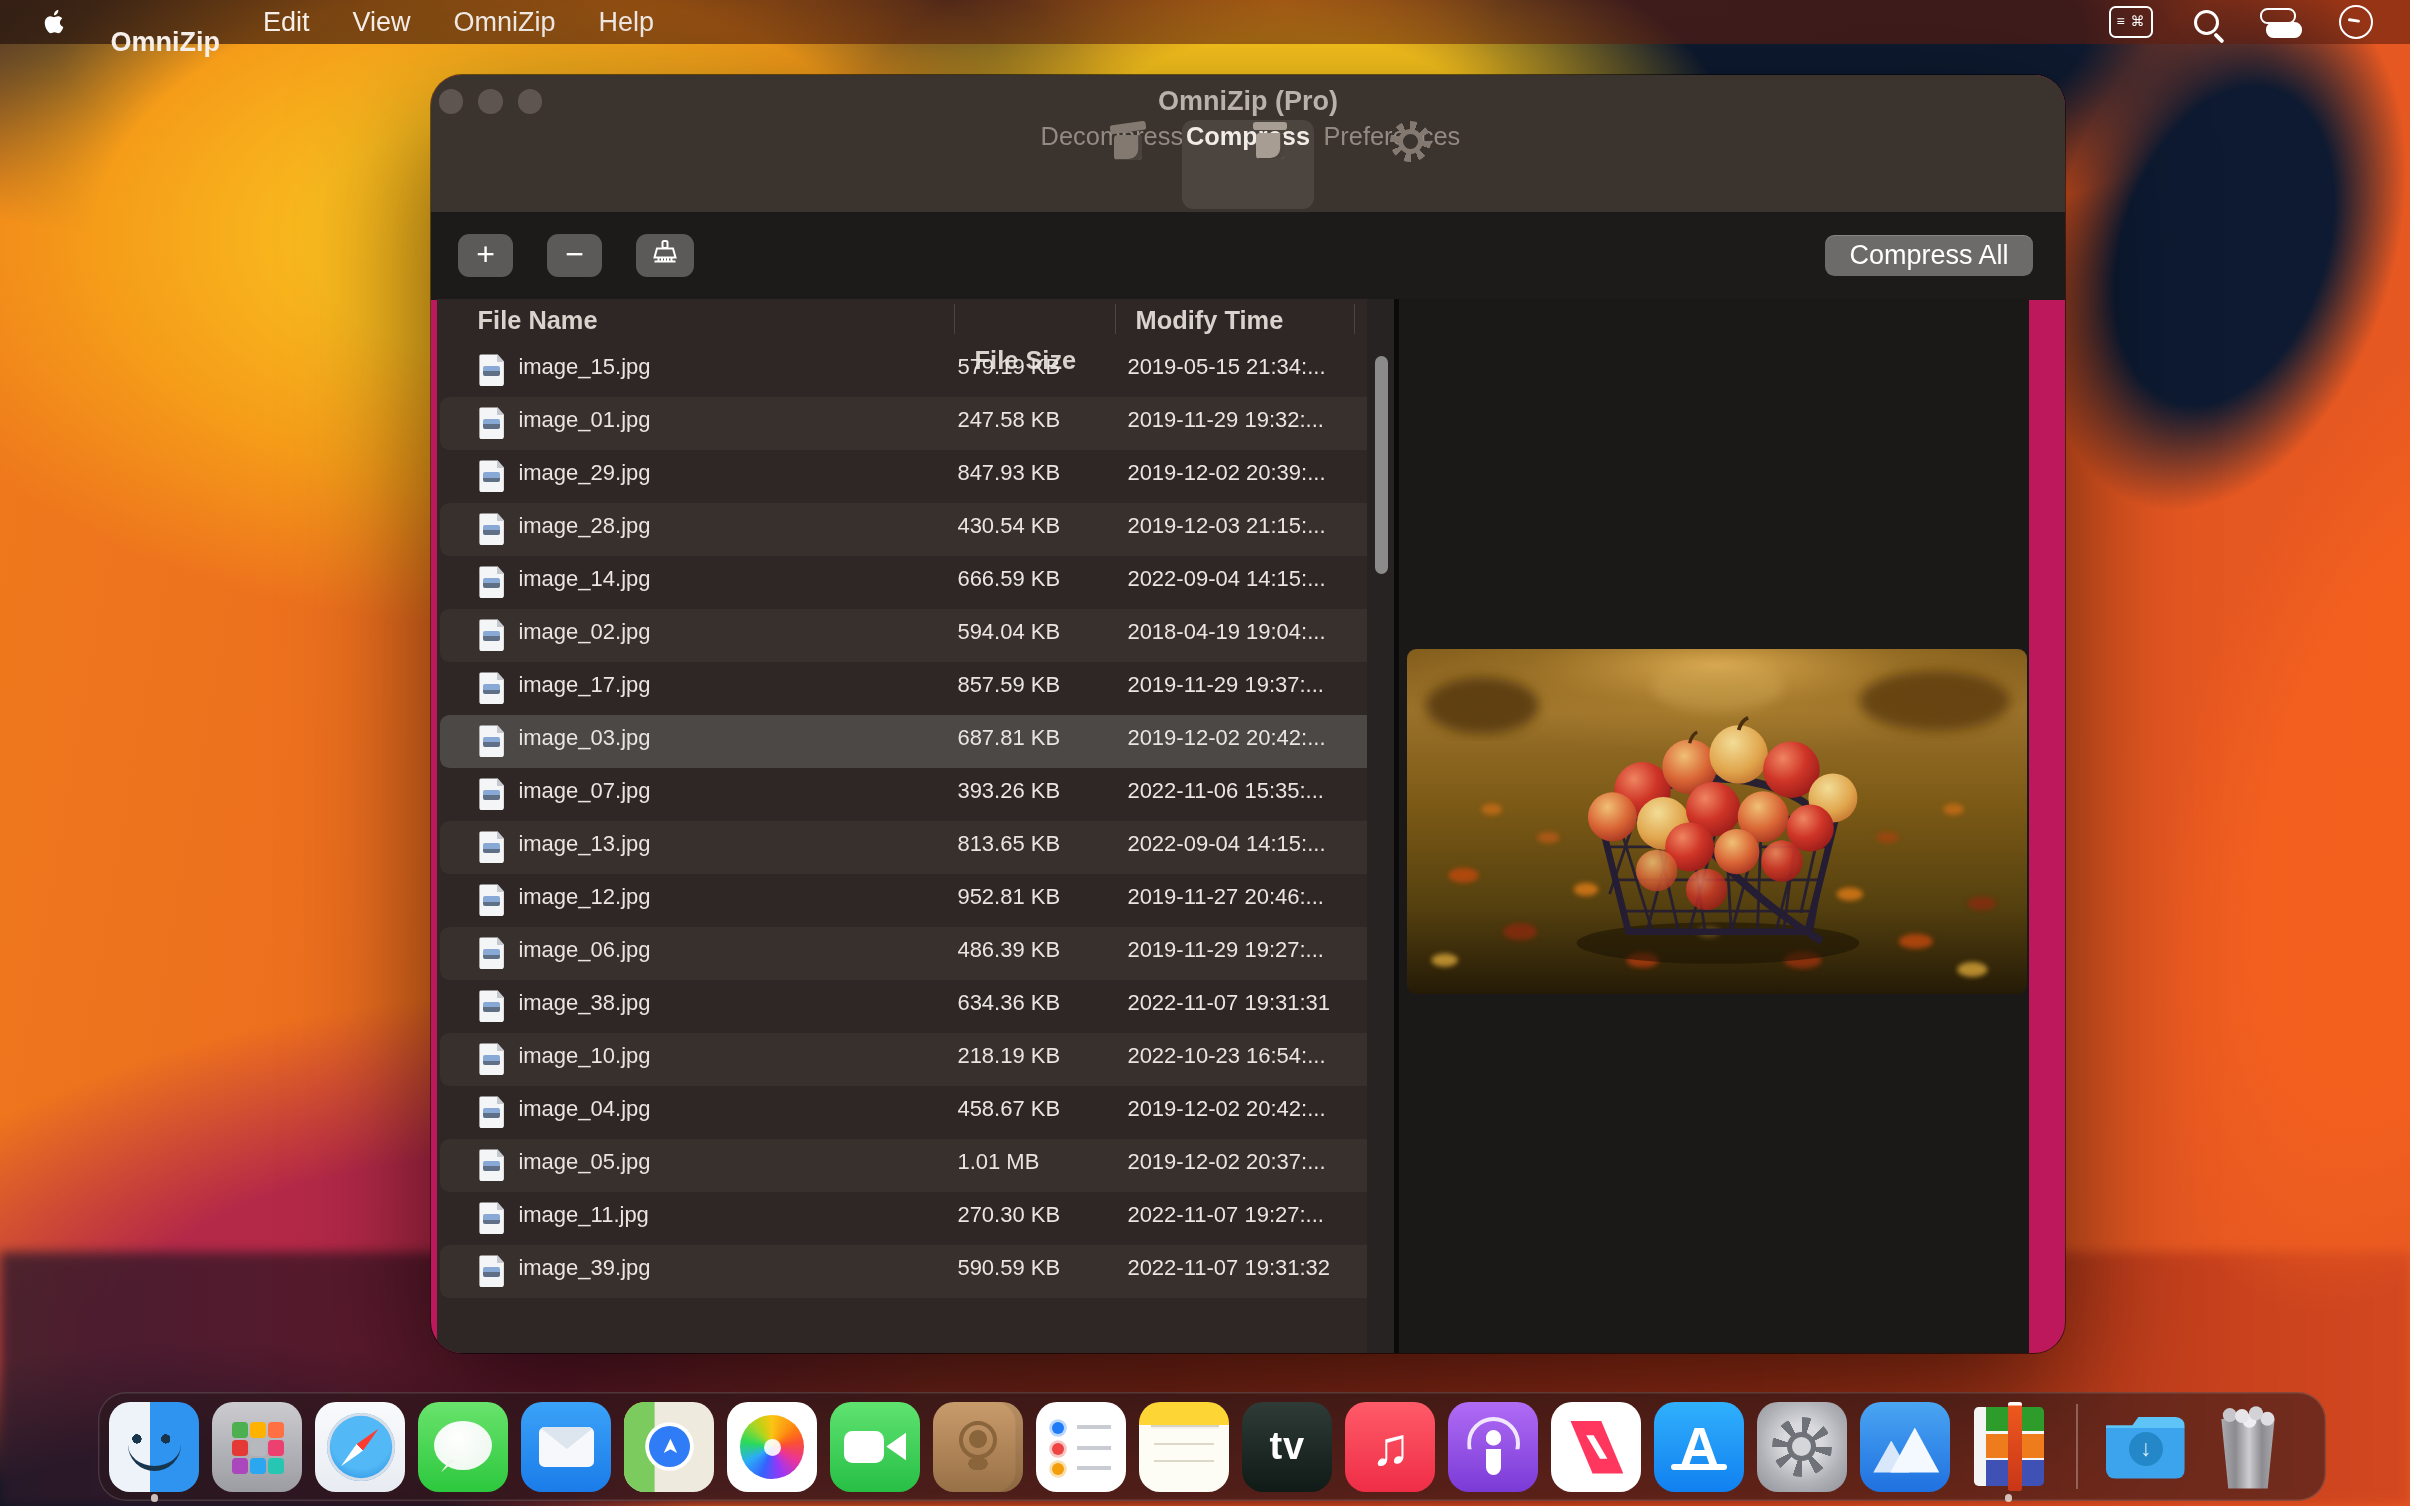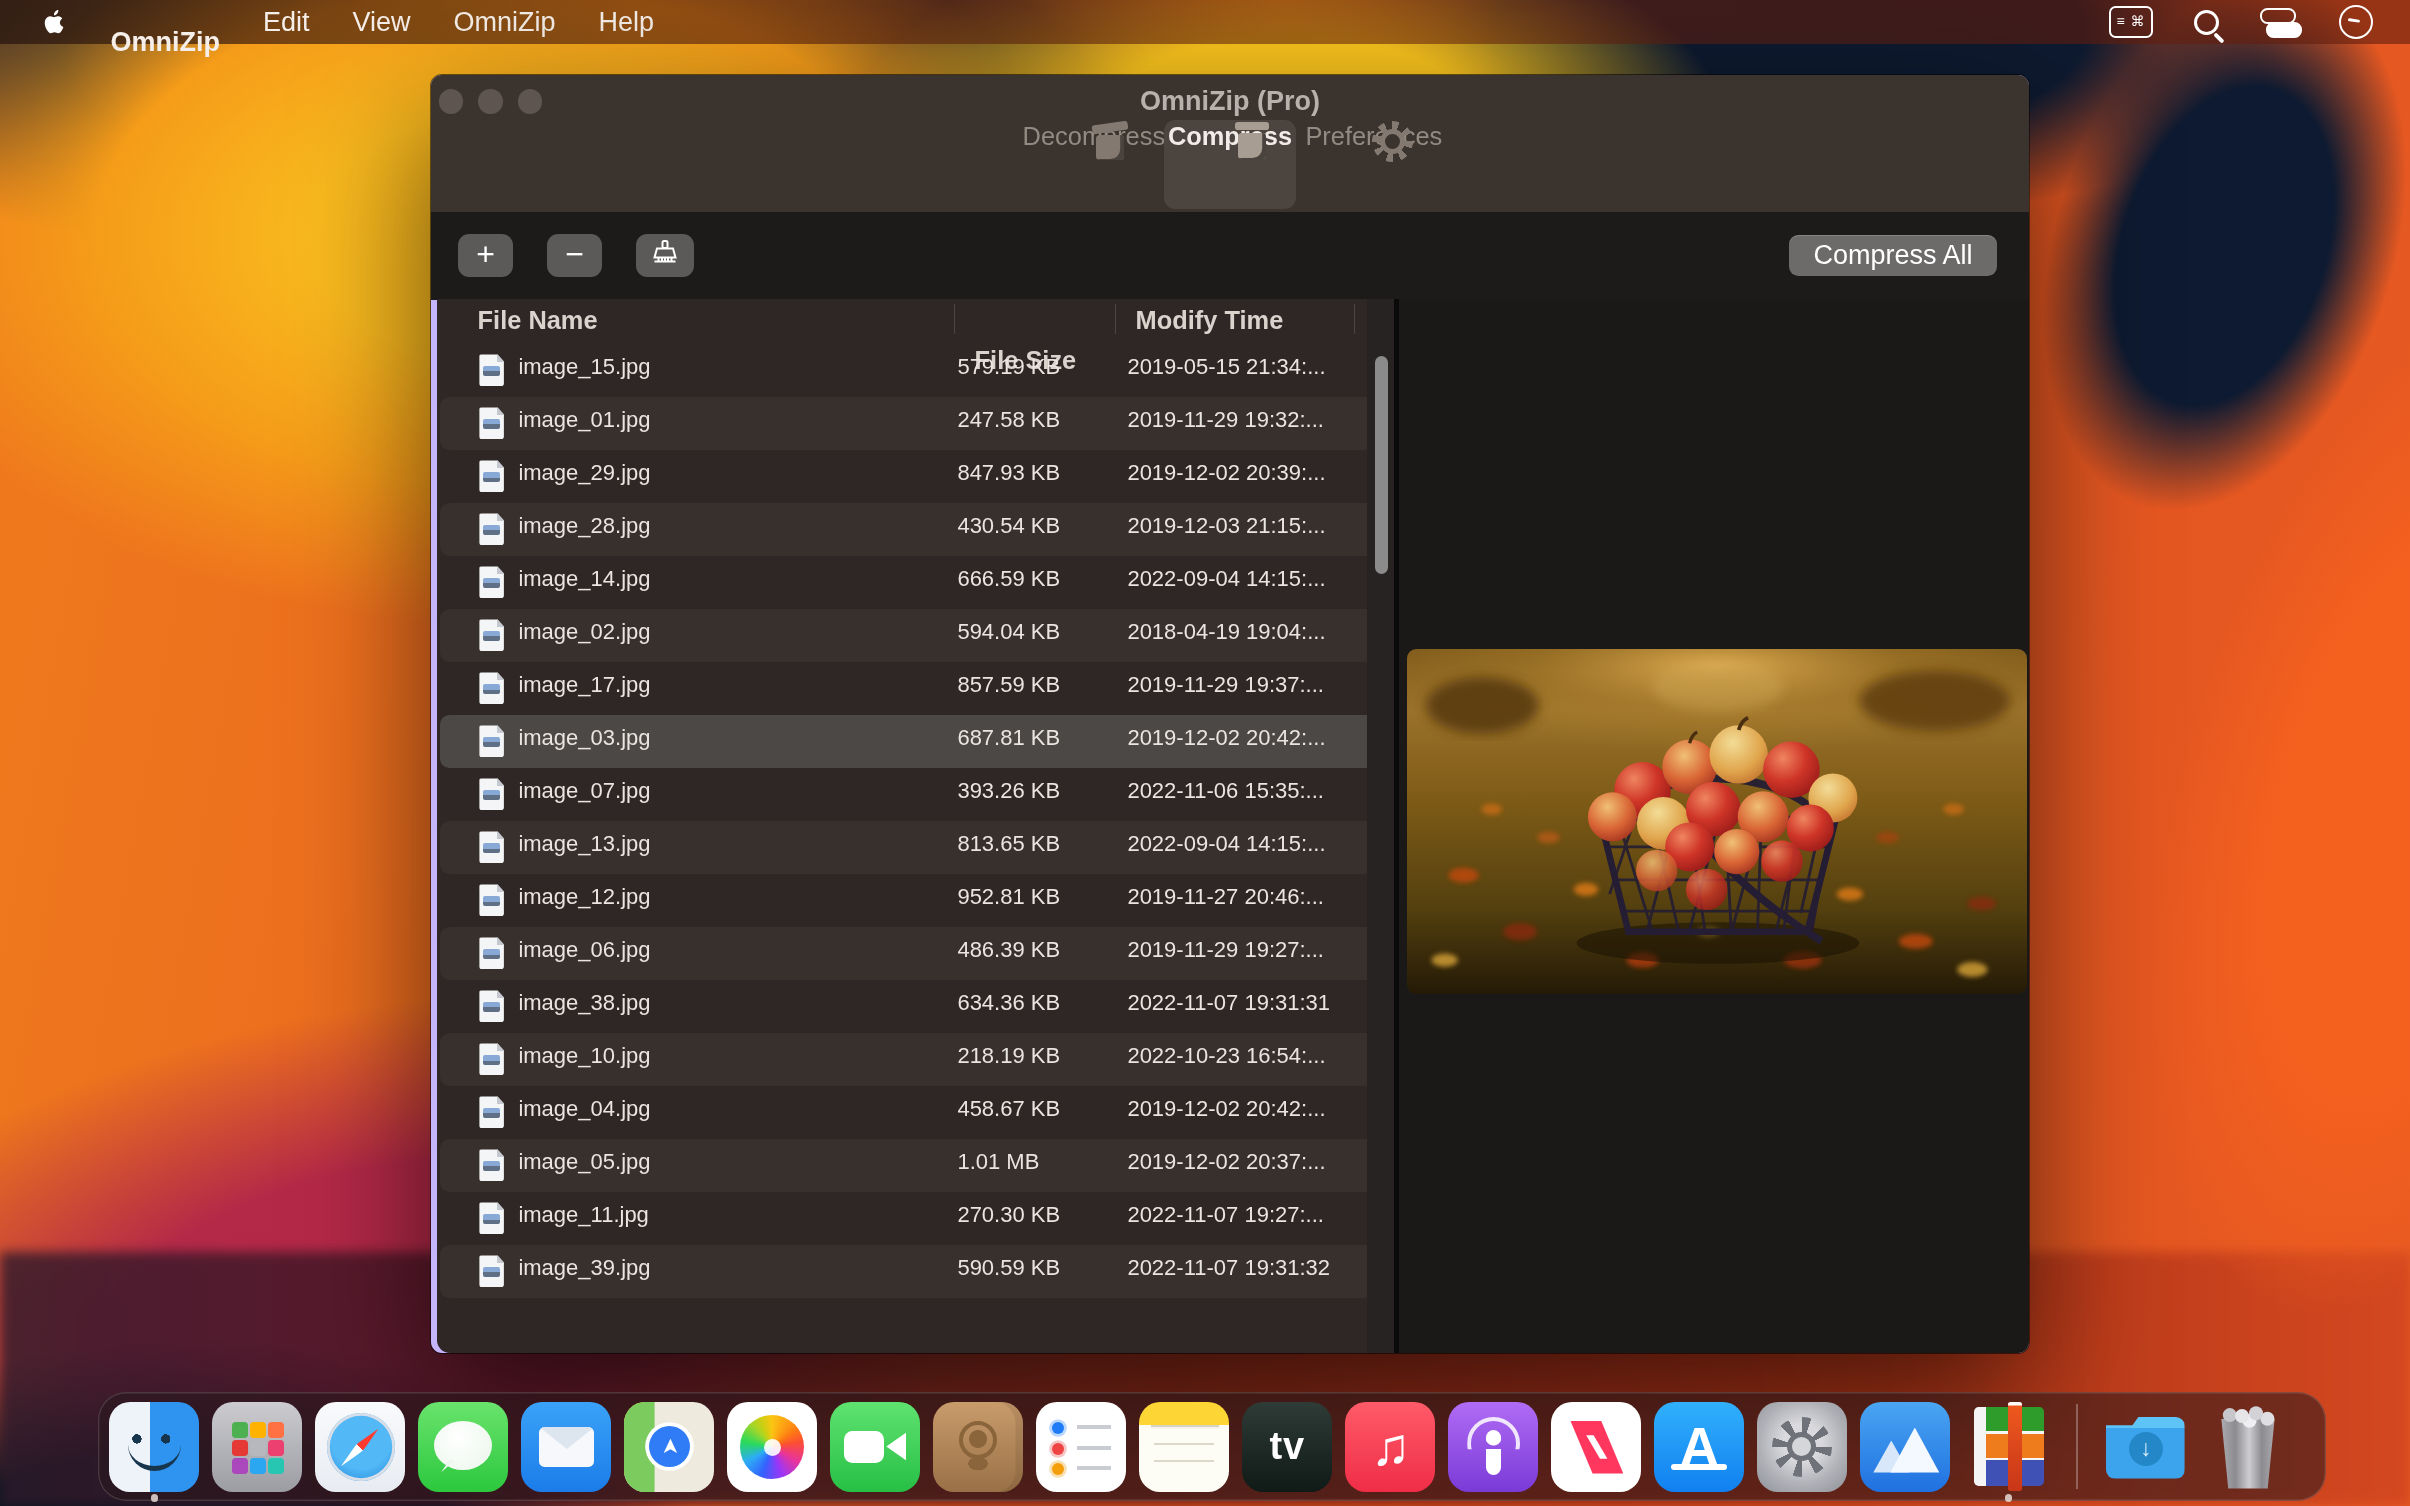--- a/index.html
+++ b/index.html
@@ -46,22 +46,22 @@
   .ico-search::after{content:"";position:absolute;width:3.8px;height:12.2px;background:#fff;border-radius:1.9px;
     left:20px;top:19px;transform:rotate(-45deg);}
   .ico-cc{width:38px;height:28px;}
   .ico-cc::before,.ico-cc::after{content:"";position:absolute;width:32px;height:12.2px;border:2.4px solid #fff;border-radius:7.5px;}
   .ico-cc::before{top:0;left:0;}
   .ico-cc::after{top:14px;left:5.6px;background:#fff;}
   .ico-clock{width:30px;height:30px;border:2.8px solid #fff;border-radius:50%;}
   .ico-clock::after{content:"";position:absolute;left:6.6px;top:12.2px;width:12.2px;height:2.8px;background:#fff;border-radius:1.9px;transform:rotate(8deg);}
 
   
-  .window{position:absolute;left:431px;top:75px;width:1598px;height:1278px;border-radius:11px;overflow:hidden;
-    background:#c4b5fd;box-shadow:0 47px 132px rgba(0,0,0,.6),0 0 0 0.9px rgba(0,0,0,.55),inset 0 0.9px 0 rgba(255,255,255,.08);}
+  .window{position:absolute;left:431px;top:75px;width:1598px;height:1278px;border-radius:31px;overflow:hidden;
+    background:#be185d;box-shadow:0 47px 132px rgba(0,0,0,.6),0 0 0 0.9px rgba(0,0,0,.55),inset 0 0.9px 0 rgba(255,255,255,.08);padding-left:36px;}
   .titlebar{position:absolute;left:0;top:0;width:100%;height:137px;background:#3b332e;}
   .traffic{position:absolute;left:7.5px;top:14px;display:flex;gap:15px;}
   .tl{width:24.5px;height:24.5px;border-radius:50%;background:#5f5550;}
   .win-title{position:absolute;left:0;top:11.3px;width:100%;text-align:center;
     font-size:27px;font-weight:700;color:#b9b1ab;}
   .tabs{position:absolute;left:0;top:45px;width:100%;display:flex;justify-content:center;gap:9.4px;}
   .tab{width:132px;height:89px;border-radius:11.3px;text-align:center;position:relative;}
   .tab.active{background:#4c443e;}
   .tab .tabicon{--tic:#837970;width:43px;height:43px;position:relative;margin:7.5px auto 1.9px;}
   .tab.active .tabicon{--tic:#a89d93;}

